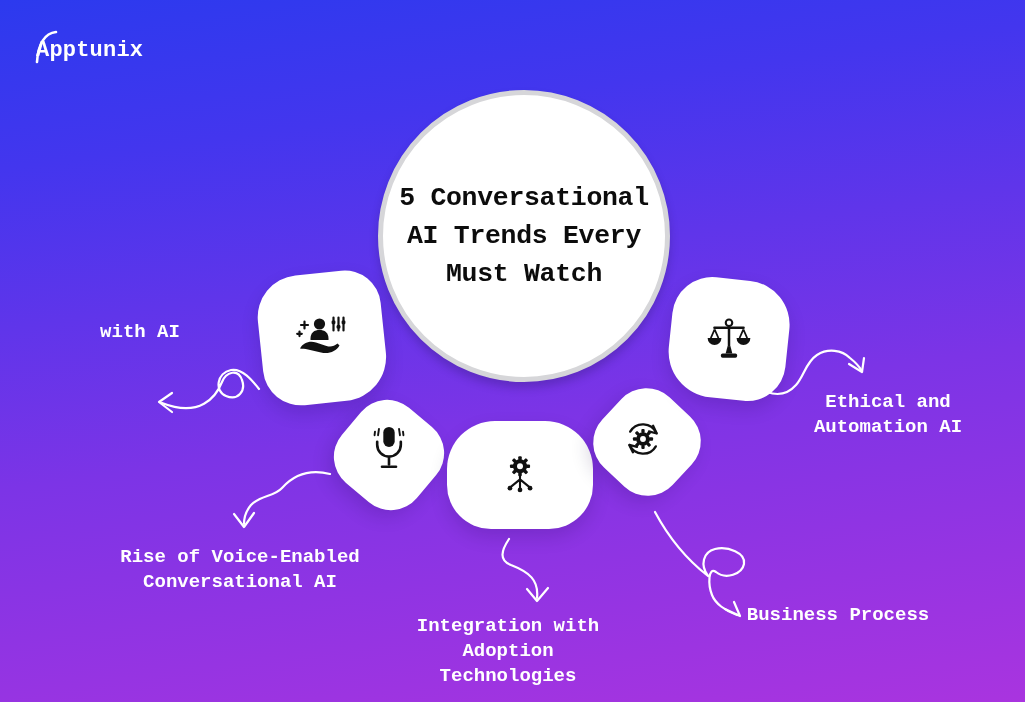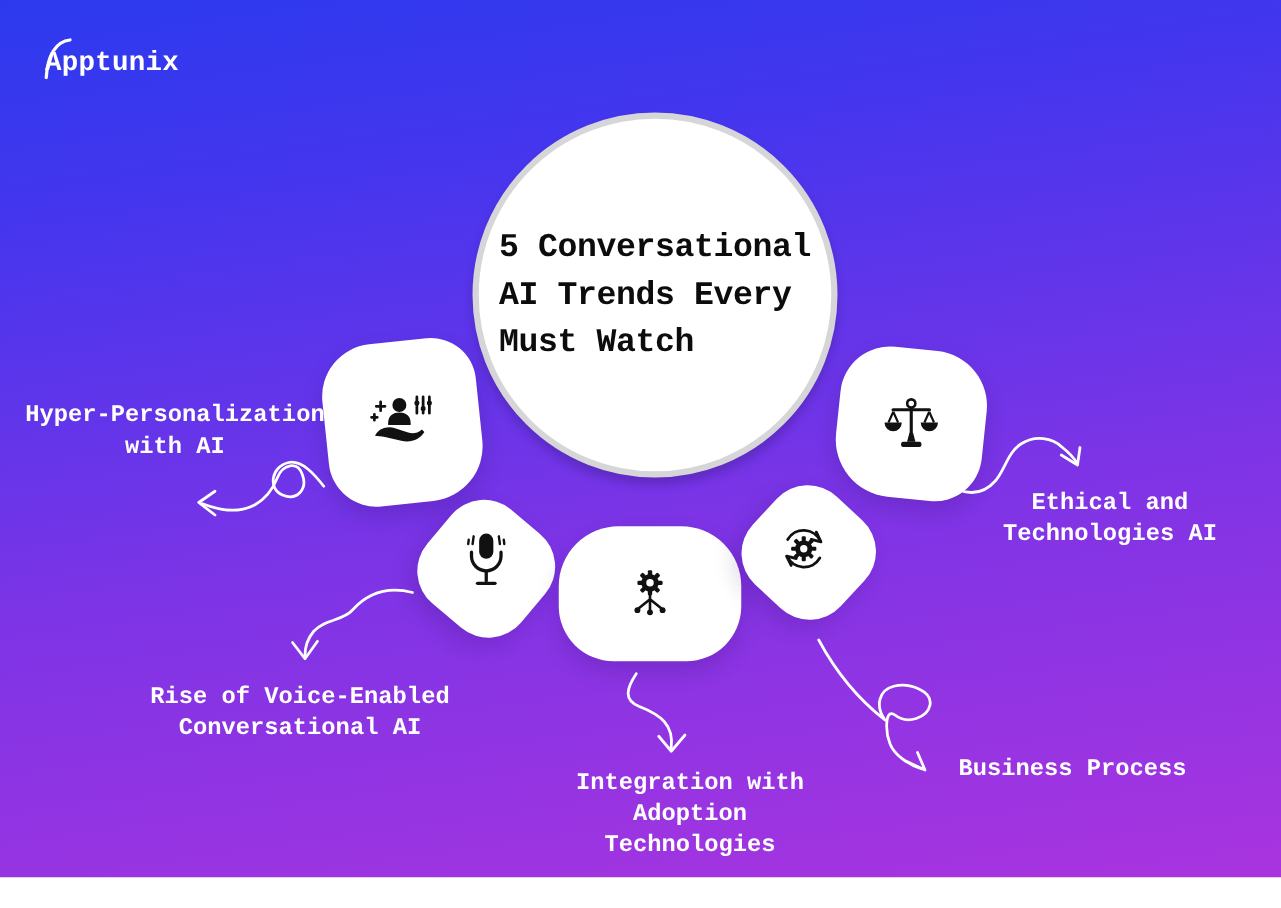--- a/index.html
+++ b/index.html
@@ -13,41 +13,41 @@
   .logo-text{font-size:22px;font-weight:700;letter-spacing:.2px;position:absolute;left:0;top:8px;}
   .logo-swoosh{position:absolute;left:-4px;top:-4px;}
   
   .center-circle{
     position:absolute;left:378px;top:90px;width:292px;height:292px;border-radius:50%;
     background:#fff;border:5px solid #d6d6d9;box-sizing:border-box;
     box-shadow:0 6px 8px rgba(40,20,100,.28);
     display:flex;flex-direction:column;align-items:center;justify-content:center;
   }
   .center-title{font-size:26.5px;line-height:38px;font-weight:700;color:#0c0c0c;
-    letter-spacing:-.3px;}
+    text-align:center;letter-spacing:-.3px;}
   
   .blob{position:absolute;background:#fff;box-shadow:0 8px 18px rgba(25,5,70,.16);
     display:flex;align-items:center;justify-content:center;}
   .blob-1{left:260px;top:273px;width:124px;height:130px;border-radius:42px 36px 44px 38px;transform:rotate(-6deg);}
   .blob-2{left:340px;top:406px;width:98px;height:98px;border-radius:34px;transform:rotate(40deg);}
   .blob-3{left:447px;top:421px;width:146px;height:108px;border-radius:48px 48px 44px 44px;}
   .blob-4{left:599px;top:394px;width:96px;height:96px;border-radius:34px;transform:rotate(43deg);}
   .blob-5{left:670px;top:279px;width:118px;height:120px;border-radius:40px 44px 38px 46px;transform:rotate(6deg);}
   .icon-wrap{display:flex;align-items:center;justify-content:center;}
   .blob-1 .icon-wrap{transform:rotate(6deg) translate(0,-2px);}
   .blob-2 .icon-wrap{transform:rotate(-40deg) translate(0,-8px);}
   .blob-4 .icon-wrap{transform:rotate(-43deg) translate(-4px,-3px);}
   .blob-5 .icon-wrap{transform:rotate(-6deg);}
   
   .trend-label{position:absolute;color:#fff;font-weight:700;font-size:19px;line-height:25px;
     text-align:center;}
   .label-1{left:18px;top:320px;width:244px;}
   .label-2{left:120px;top:545px;width:240px;}
-  .label-3{left:460px;top:614px;width:184px;}
-  .label-4{left:760px;top:603px;width:196px;}
+  .label-3{left:416px;top:614px;width:184px;}
+  .label-4{left:740px;top:603px;width:196px;}
   .label-5{left:800px;top:390px;width:176px;}
   .arrows{position:absolute;left:0;top:0;}
 </style>
 </head>
 <body>
 
 <div class="stage">
 
   <div class="logo">
     <svg class="logo-swoosh" width="34" height="40" viewBox="0 0 34 40">
@@ -188,33 +188,32 @@
         <path d="M725 609 L740 616 L734 602"></path>
       </g>
       <g>
         <path d="M767 392 C 778 396 788 394 796 385 C 804 376 806 362 817 355 C 828 348 842 350 850 358 C 855 362 859 366 862 371"></path>
         <path d="M849 364 L862 372 L864 358"></path>
       </g>
     </g>
   </svg>
 
   <div class="trend-label label-1">
-    <div>Hyper-Personalization</div>
     <div>with AI</div>
   </div>
   <div class="trend-label label-2">
     <div>Rise of Voice-Enabled</div>
     <div>Conversational AI</div>
   </div>
   <div class="trend-label label-3">
     <div>Integration with</div>
     <div>Adoption</div>
     <div>Technologies</div>
   </div>
   <div class="trend-label label-4">
     <div>Business Process</div>
   </div>
   <div class="trend-label label-5">
     <div>Ethical and</div>
-    <div>Technologies AI</div>
+    <div>Automation AI</div>
   </div>
 
 </div>
 
 </body></html>

